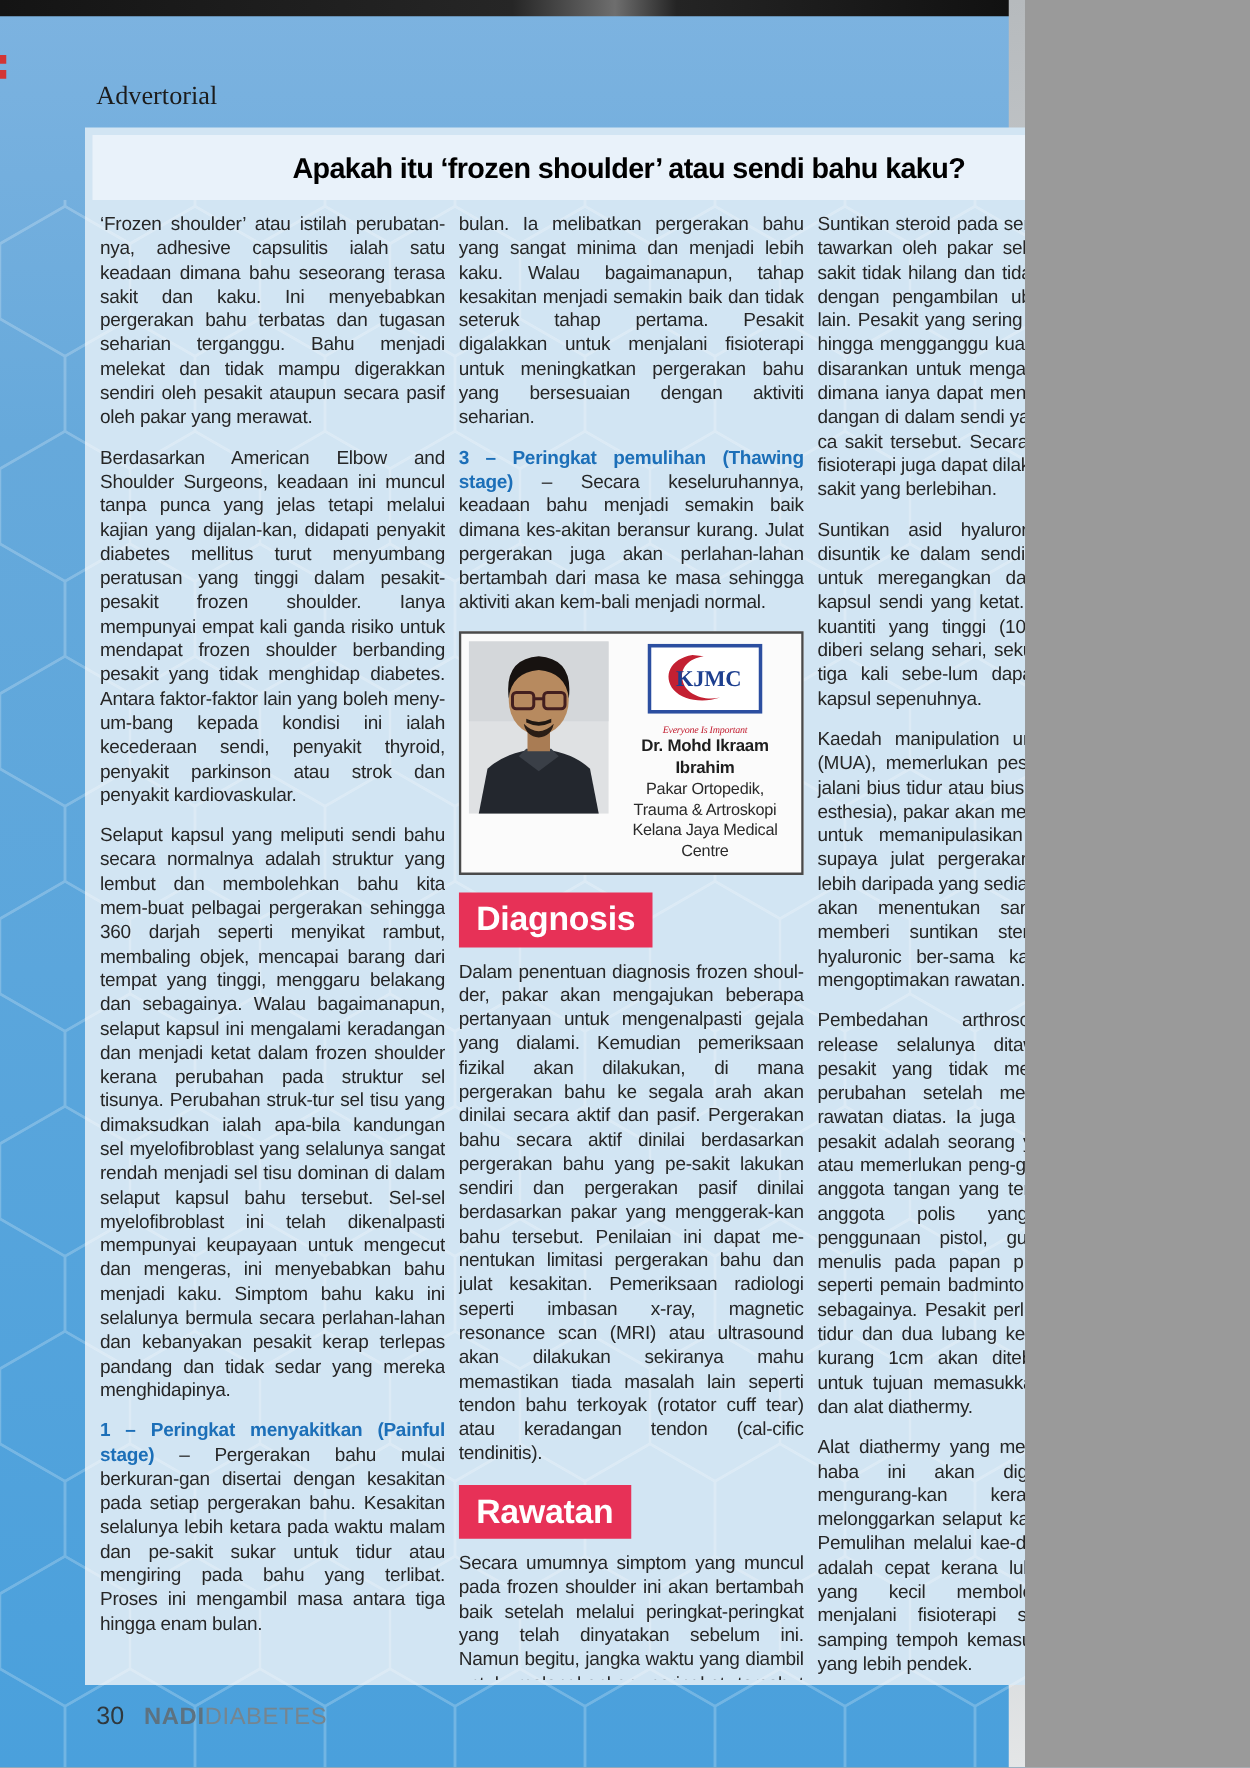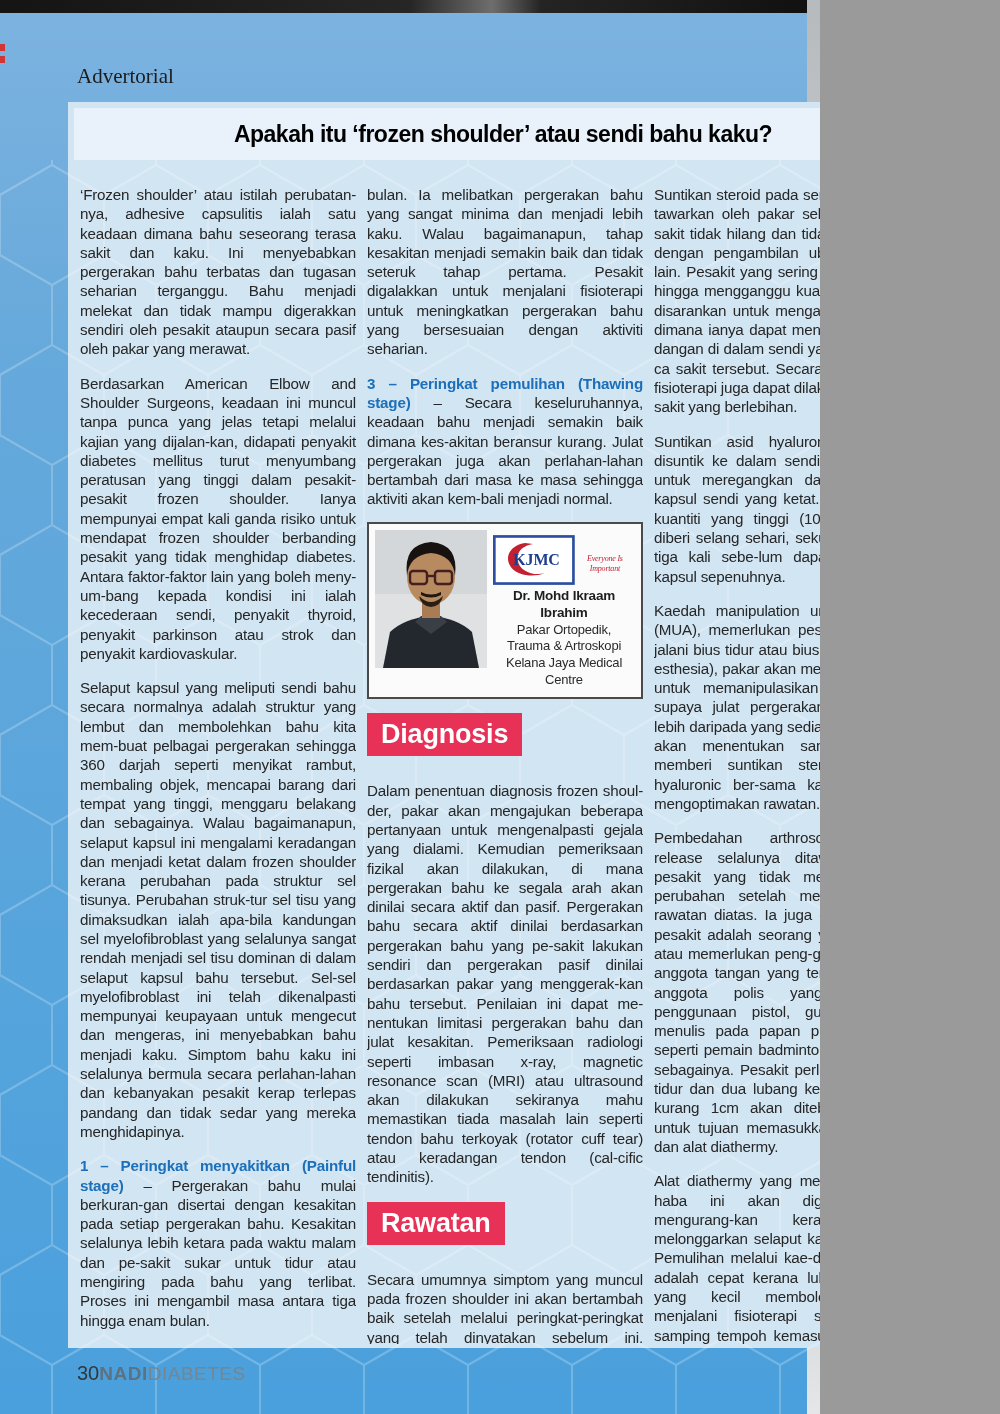--- a/index.html
+++ b/index.html
@@ -14,35 +14,35 @@
   .kicker{position:absolute;top:64px;left:77px;font-family:"Liberation Serif",serif;
         font-size:21px;color:#1c1c1c;}
   .panel{position:absolute;left:68px;top:102px;width:870px;height:1246px;background:#d2e5f3;}
   .hex{position:absolute;left:0;top:0;pointer-events:none;opacity:.22;}
   .title-band{position:absolute;left:74px;top:108px;width:858px;height:52px;background:#e9f2fa;
         display:flex;align-items:center;justify-content:center;}
   .title-band h1{margin:0;font-size:23px;font-weight:bold;color:#000000;letter-spacing:-0.5px;}
   .cols{position:absolute;left:80px;top:170px;width:850px;height:1174px;display:flex;gap:11px;}
   .col{width:276px;overflow:hidden;font-size:15.2px;line-height:1.27;color:#262626;
         text-align:justify;letter-spacing:-0.2px;}
-  .col p{margin:15px 0 13px 0;}
+  .col p{margin:0 0 13px 0;}
   .stage-head{color:#1c6fb8;font-weight:bold;}
   .chip{display:inline-block;background:#e73157;color:#ffffff;font-weight:bold;font-size:27px;
         padding:4px 14px 5px 14px;margin:2px 0 10px 0;letter-spacing:-0.2px;}
   .photo-box{background:#fbfbfb;border:2px solid #4a4a4a;padding:6px;margin:6px 0 12px 0;
         display:flex;gap:6px;}
   .portrait{flex:0 0 112px;}
   .photo-right{flex:1;display:flex;flex-direction:column;align-items:center;justify-content:space-between;
         text-align:center;padding:2px 0;}
-  .logo-wrap{display:flex;flex-direction:row;align-items:center;}
+  .logo-wrap{display:flex;flex-direction:column;align-items:center;}
   .logo-tagline{font-size:8px;color:#c32032;font-style:italic;margin-top:8px;font-family:"Liberation Serif",serif;}
   .doc-name{font-weight:bold;font-size:13.5px;color:#1e1e1e;line-height:1.25;letter-spacing:-0.2px;}
   .doc-line{font-size:13px;color:#2a2a2a;line-height:1.3;letter-spacing:-0.2px;}
   .footer{position:absolute;left:77px;top:1362px;display:flex;align-items:baseline;}
-  .footer .pagenum{font-size:20px;color:#30383d;}
+  .footer .pagenum{font-size:20px;color:#30383d;margin-right:16px;}
   .footer .brand-bold{font-size:19px;font-weight:bold;color:#5d7280;letter-spacing:.5px;text-align:right;}
   .footer .brand-light{font-size:19px;color:#76858f;letter-spacing:.5px;}
 </style>
 </head>
 <body>
 
 <div class="page">
 
   <div class="top-edge"></div>
   <div class="right-edge"></div>

